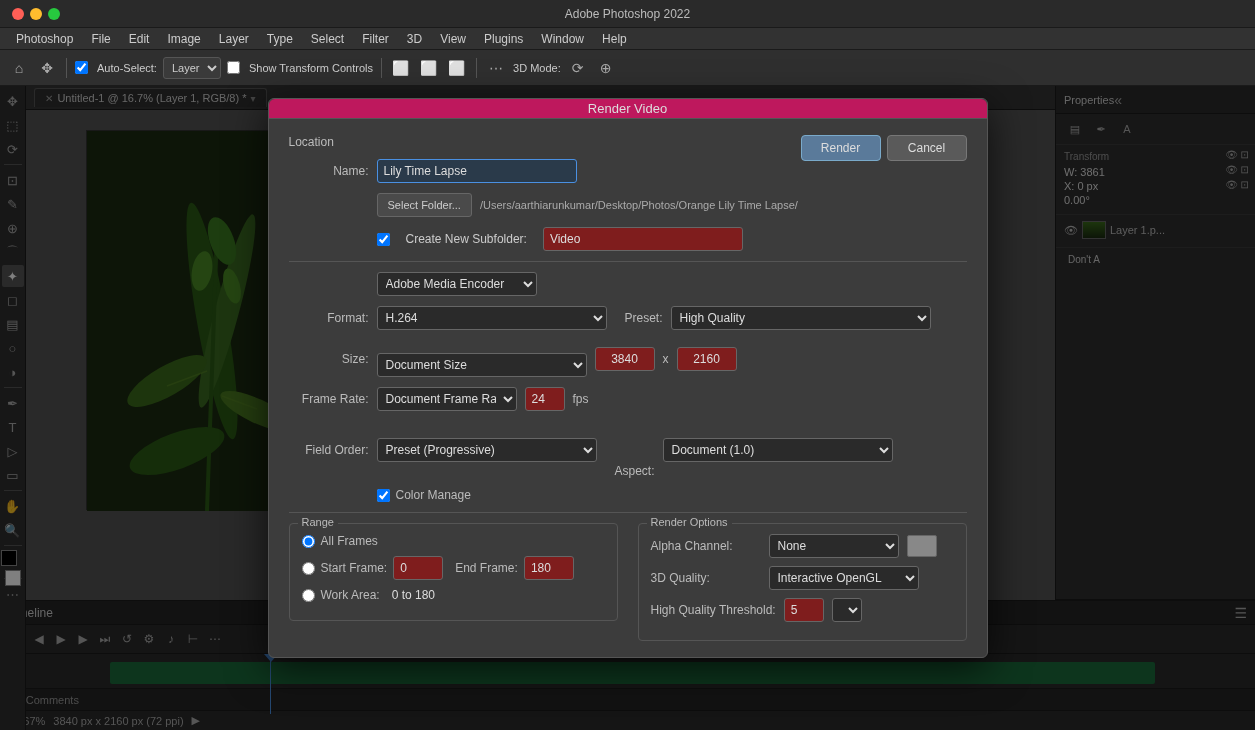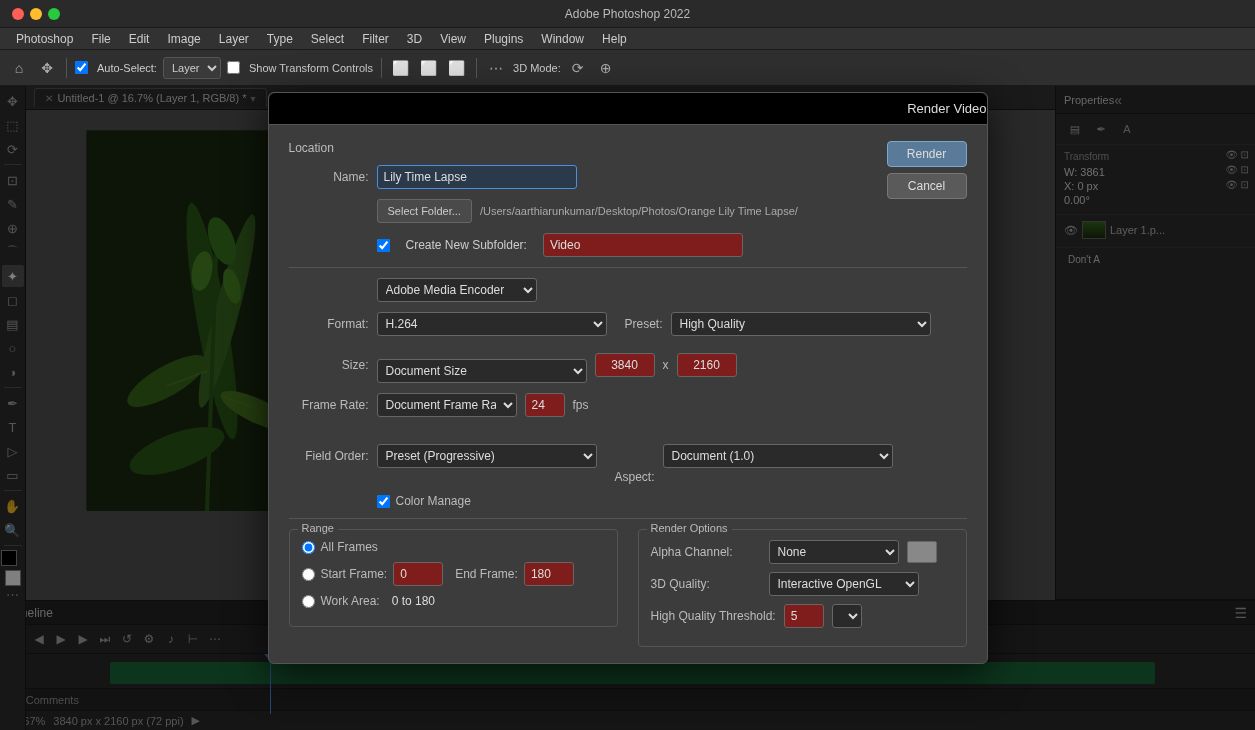--- a/index.html
+++ b/index.html
@@ -313,26 +313,26 @@
     #render-dialog {
       width: 720px;
       background: #3c3c3c;
       border: 1px solid #555;
       border-radius: 6px;
       box-shadow: 0 10px 40px rgba(0,0,0,0.7);
       position: relative;
       top: -30px;
     }
     #dialog-title-bar {
-      height: 32px;
-      background: #000000;
+      height: 20px;
+      background: #be185d;
       border-radius: 6px 6px 0 0;
       display: flex;
       align-items: center;
-      justify-content: flex-end;
+      justify-content: center;
       border-bottom: 1px solid #555;
       font-size: 13px;
       color: #ddd;
       font-weight: 500;
     }
     #dialog-body {
       padding: 16px 20px;
     }
     .dialog-section-label {
       font-size: 12px;
@@ -465,21 +465,20 @@
     .color-swatch-btn {
       width: 30px; height: 22px;
       background: #888;
       border: 1px solid #666;
       border-radius: 2px;
       cursor: pointer;
     }
     .threshold-input { width: 40px; }
     #dialog-buttons {
       display: flex;
-      flex-direction: column;
       gap: 6px;
       position: absolute;
       top: 16px;
       right: 20px;
     }
     .dialog-action-btn {
       width: 80px;
       height: 26px;
       background: #5a5a5a;
       border: 1px solid #777;

